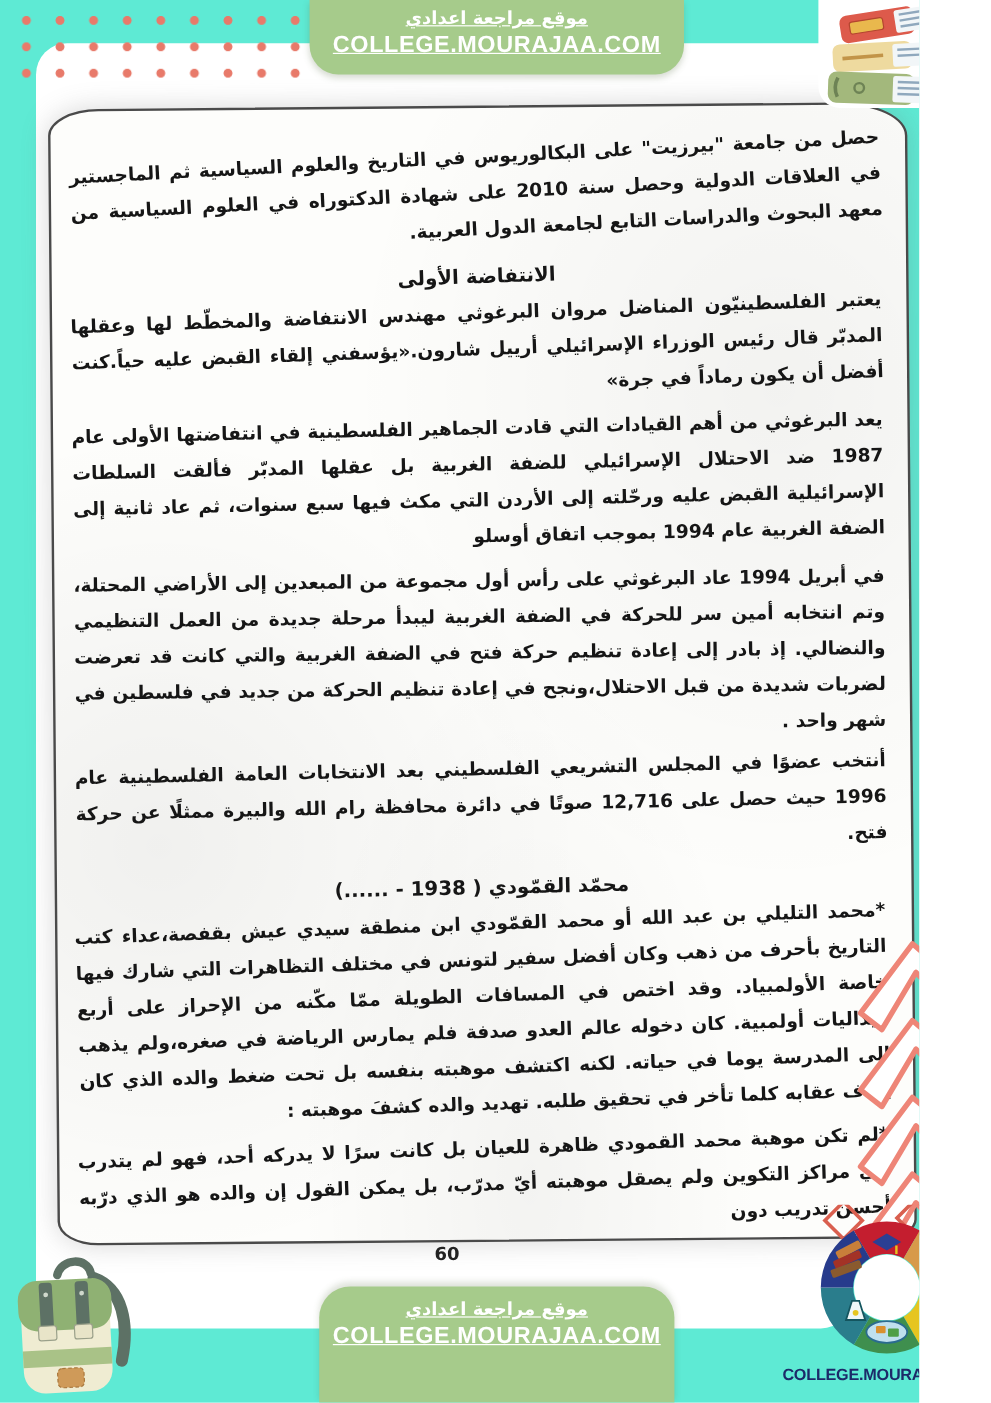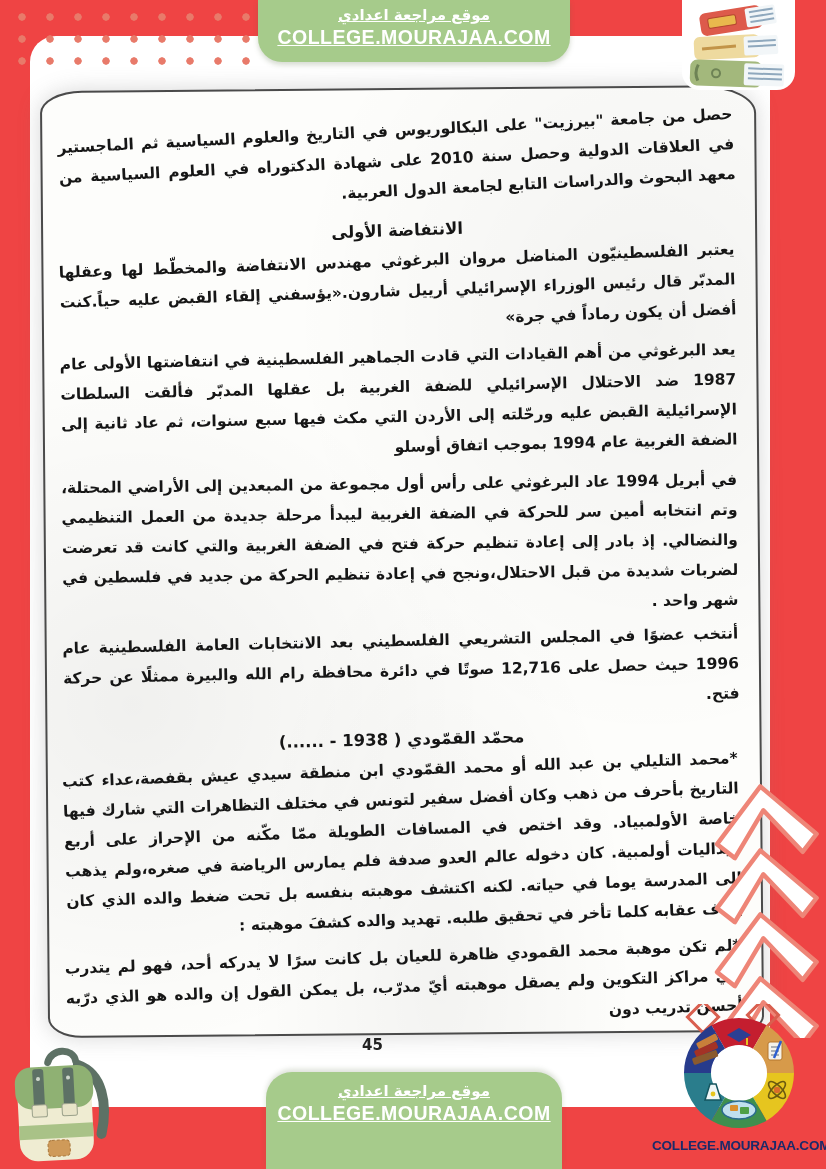--- a/index.html
+++ b/index.html
@@ -1,17 +1,17 @@
 <!DOCTYPE html>
 <html lang="ar"><head>
 <meta charset="utf-8">
 <style>
   html,body{margin:0;padding:0;}
   body{font-family:"DejaVu Sans",sans-serif;}
-  .canvas{position:relative;width:826px;height:1169px;background:#ef4444;overflow:hidden;}
+  .canvas{position:relative;width:766px;height:1169px;background:#5eead4;overflow:hidden;}
 
   
   .page-white{position:absolute;left:30px;top:36px;right:56px;bottom:62px;background:#ffffff;border-radius:26px;}
 
   
   .dots{position:absolute;left:2px;top:2px;width:256px;height:66px;z-index:5;
     background-image:radial-gradient(circle,#e87a6a 3.4px,rgba(0,0,0,0) 4px);
     background-size:28px 22px;background-position:6px 4px;}
 
   
@@ -111,21 +111,21 @@
     <h3 class="t-med">الانتفاضة الأولى</h3>
     <p class="t-med">يعتبر الفلسطينيّون المناضل مروان البرغوثي مهندس الانتفاضة والمخطّط لها وعقلها المدبّر قال رئيس الوزراء الإسرائيلي أرييل شارون.«يؤسفني إلقاء القبض عليه حياً.كنت أفضل أن يكون رماداً في جرة»</p>
     <p class="t-soft">يعد البرغوثي من أهم القيادات التي قادت الجماهير الفلسطينية في انتفاضتها الأولى عام 1987 ضد الاحتلال الإسرائيلي للضفة الغربية بل عقلها المدبّر فألقت السلطات الإسرائيلية القبض عليه ورحّلته إلى الأردن التي مكث فيها سبع سنوات، ثم عاد ثانية إلى الضفة الغربية عام 1994 بموجب اتفاق أوسلو</p>
     <p class="t-flat">في أبريل 1994 عاد البرغوثي على رأس أول مجموعة من المبعدين إلى الأراضي المحتلة، وتم انتخابه أمين سر للحركة في الضفة الغربية ليبدأ مرحلة جديدة من العمل التنظيمي والنضالي. إذ بادر إلى إعادة تنظيم حركة فتح في الضفة الغربية والتي كانت قد تعرضت لضربات شديدة من قبل الاحتلال،ونجح في إعادة تنظيم الحركة من جديد في فلسطين في شهر واحد .</p>
     <p class="t-soft">أنتخب عضوًا في المجلس التشريعي الفلسطيني بعد الانتخابات العامة الفلسطينية عام 1996 حيث حصل على 12,716 صوتًا في دائرة محافظة رام الله والبيرة ممثلًا عن حركة فتح.</p>
     <h3 class="t-soft">محمّد القمّودي ( 1938 - ......)</h3>
     <p class="t-med">*محمد التليلي بن عبد الله أو محمد القمّودي ابن منطقة سيدي عيش بقفصة،عداء كتب التاريخ بأحرف من ذهب وكان أفضل سفير لتونس في مختلف التظاهرات التي شارك فيها خاصة الأولمبياد. وقد اختص في المسافات الطويلة ممّا مكّنه من الإحراز على أربع ميداليات أولمبية. كان دخوله عالم العدو صدفة فلم يمارس الرياضة في صغره،ولم يذهب إلى المدرسة يوما في حياته. لكنه اكتشف موهبته بنفسه بل تحت ضغط والده الذي كان يخاف عقابه كلما تأخر في تحقيق طلبه. تهديد والده كشفَ موهبته :</p>
     <p class="t-med">*لم تكن موهبة محمد القمودي ظاهرة للعيان بل كانت سرًا لا يدركه أحد، فهو لم يتدرب في مراكز التكوين ولم يصقل موهبته أيّ مدرّب، بل يمكن القول إن والده هو الذي درّبه أحسن تدريب دون</p>
   </div>
 
-  <div class="pageno">45</div>
+  <div class="pageno">60</div>
 
   <svg class="chevrons" width="116" height="262" viewBox="0 0 116 262">
     <g fill="#ffffff" stroke="#ee8577" stroke-width="4.5" stroke-linejoin="round">
       <g transform="rotate(-7 58 40)">
         <polygon points="6,62 56,10 106,64 90,80 56,34 22,78"></polygon>
       </g>
       <g transform="translate(0,64) rotate(-7 58 40)">
         <polygon points="6,62 56,10 106,64 90,80 56,34 22,78"></polygon>
       </g>
       <g transform="translate(0,128) rotate(-7 58 40)">

